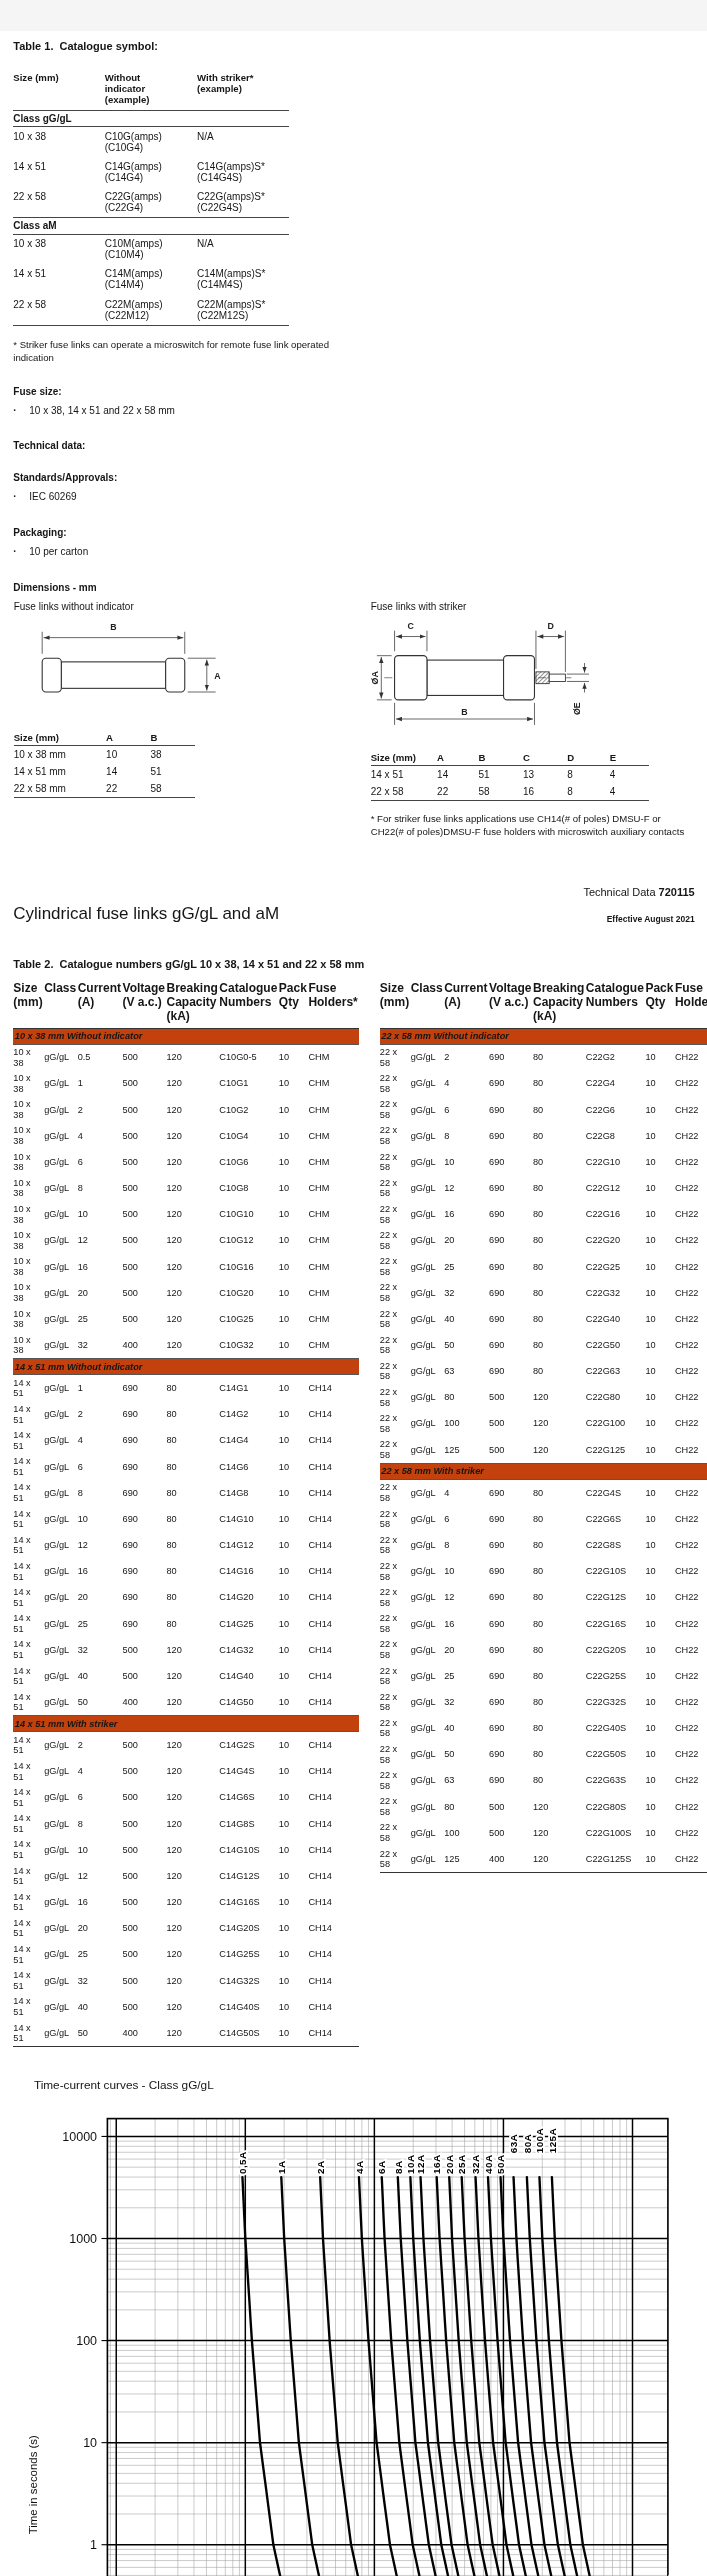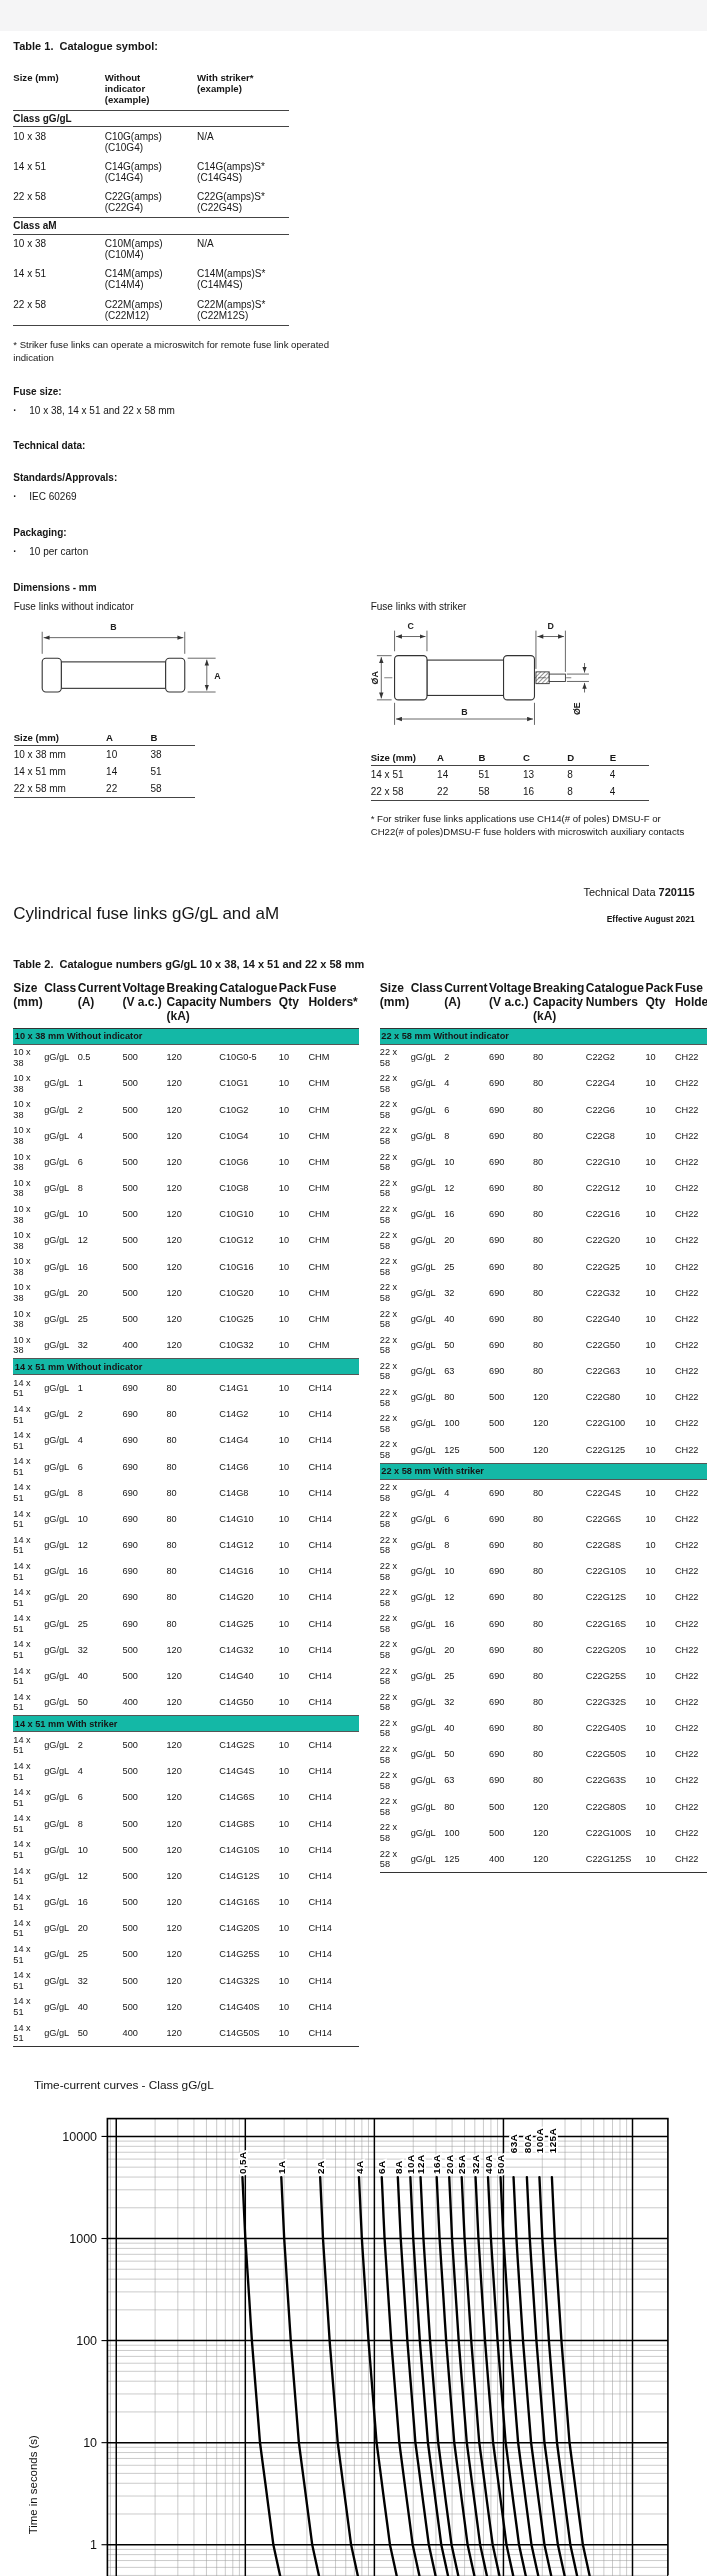--- a/index.html
+++ b/index.html
@@ -35,21 +35,21 @@
   .docdata{text-align:right;}
   .docdata .l1{font-size:11px;}
   .docdata .l1 b{font-weight:bold;}
   .docdata .l2{font-size:8.5px;font-weight:bold;margin-top:16px;}
   
   .t2-title{margin-top:34px;}
   .t2-flex{display:flex;gap:20.6px;margin-top:10.3px;align-items:flex-start;}
   .t2{width:330px;border-bottom:1.1px solid #333;}
   .t2 th{font-size:12px;text-align:left;vertical-align:top;white-space:pre-line;padding:0.7px 1.5px 3.7px 0;border-bottom:1.5px solid #333;line-height:1.2;}
   .t2 td{font-size:9.2px;padding:2.5px 1.5px 2.5px 0;line-height:1.15;}
-  .t2 .band td{background:#14b8a6;font-weight:bold;border-top:0.9px solid #555;border-bottom:0.7px solid #555;padding:2.2px 1.5px;}
+  .t2 .band td{background:#c2410c;font-weight:bold;border-top:0.9px solid #555;border-bottom:0.7px solid #555;padding:2.2px 1.5px;font-style:italic;}
   
   .chart-title{font-size:11.8px;margin-top:31px;margin-left:20.6px;}
   .chart-wrap{margin-top:7.4px;}
   svg text{font-family:"Liberation Sans",sans-serif;}
 </style>
 </head>
 <body>
 
 <div id="top-strip" class="strip"></div>
 

